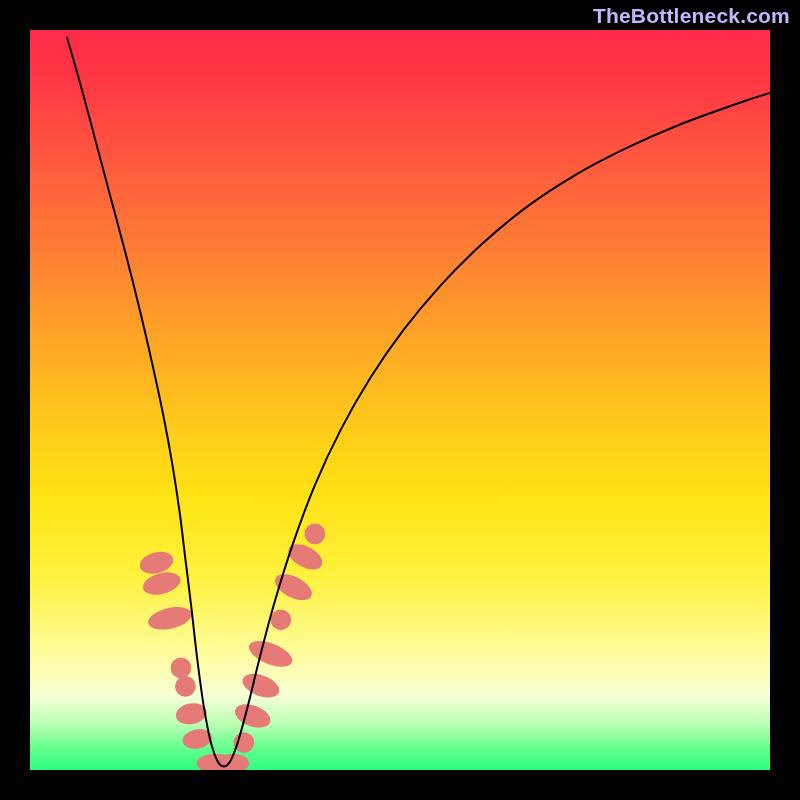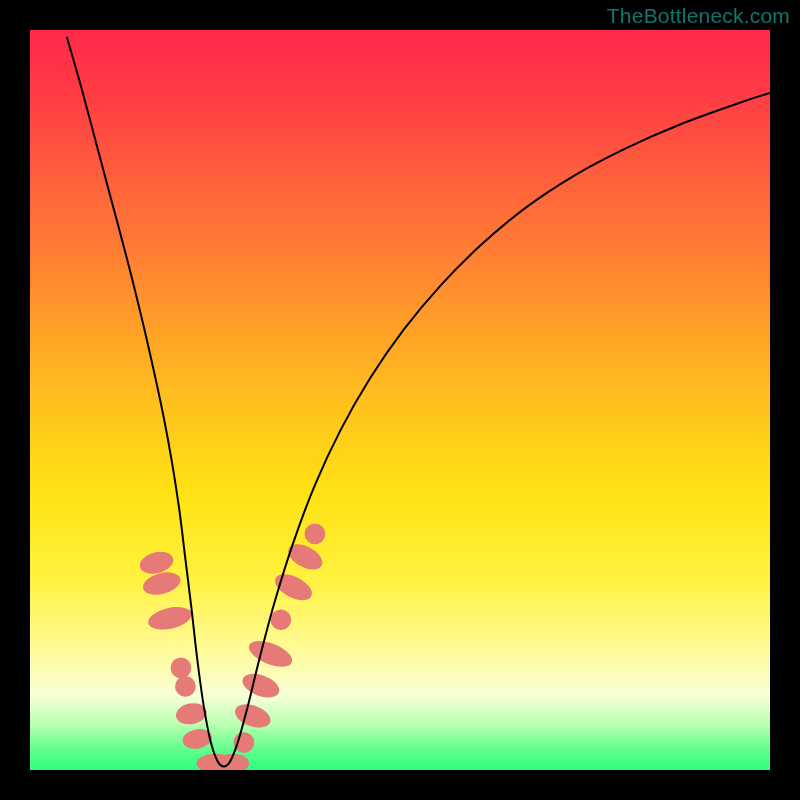--- a/index.html
+++ b/index.html
@@ -49,22 +49,22 @@
       #b6ffb1 94%,
       #66ff8e 97%,
       #2dff7e 100%
     );
   }
   .watermark {
     position: absolute;
     top: 4px;
     right: 10px;
     font-size: 21px;
-    font-weight: 400;
-    color: #0f766e;
+    font-weight: 700;
+    color: #c4b5fd;
     letter-spacing: 0.2px;
     user-select: none;
   }
   svg.overlay {
     position: absolute;
     left: 0;
     top: 0;
     width: 100%;
     height: 100%;
   }

